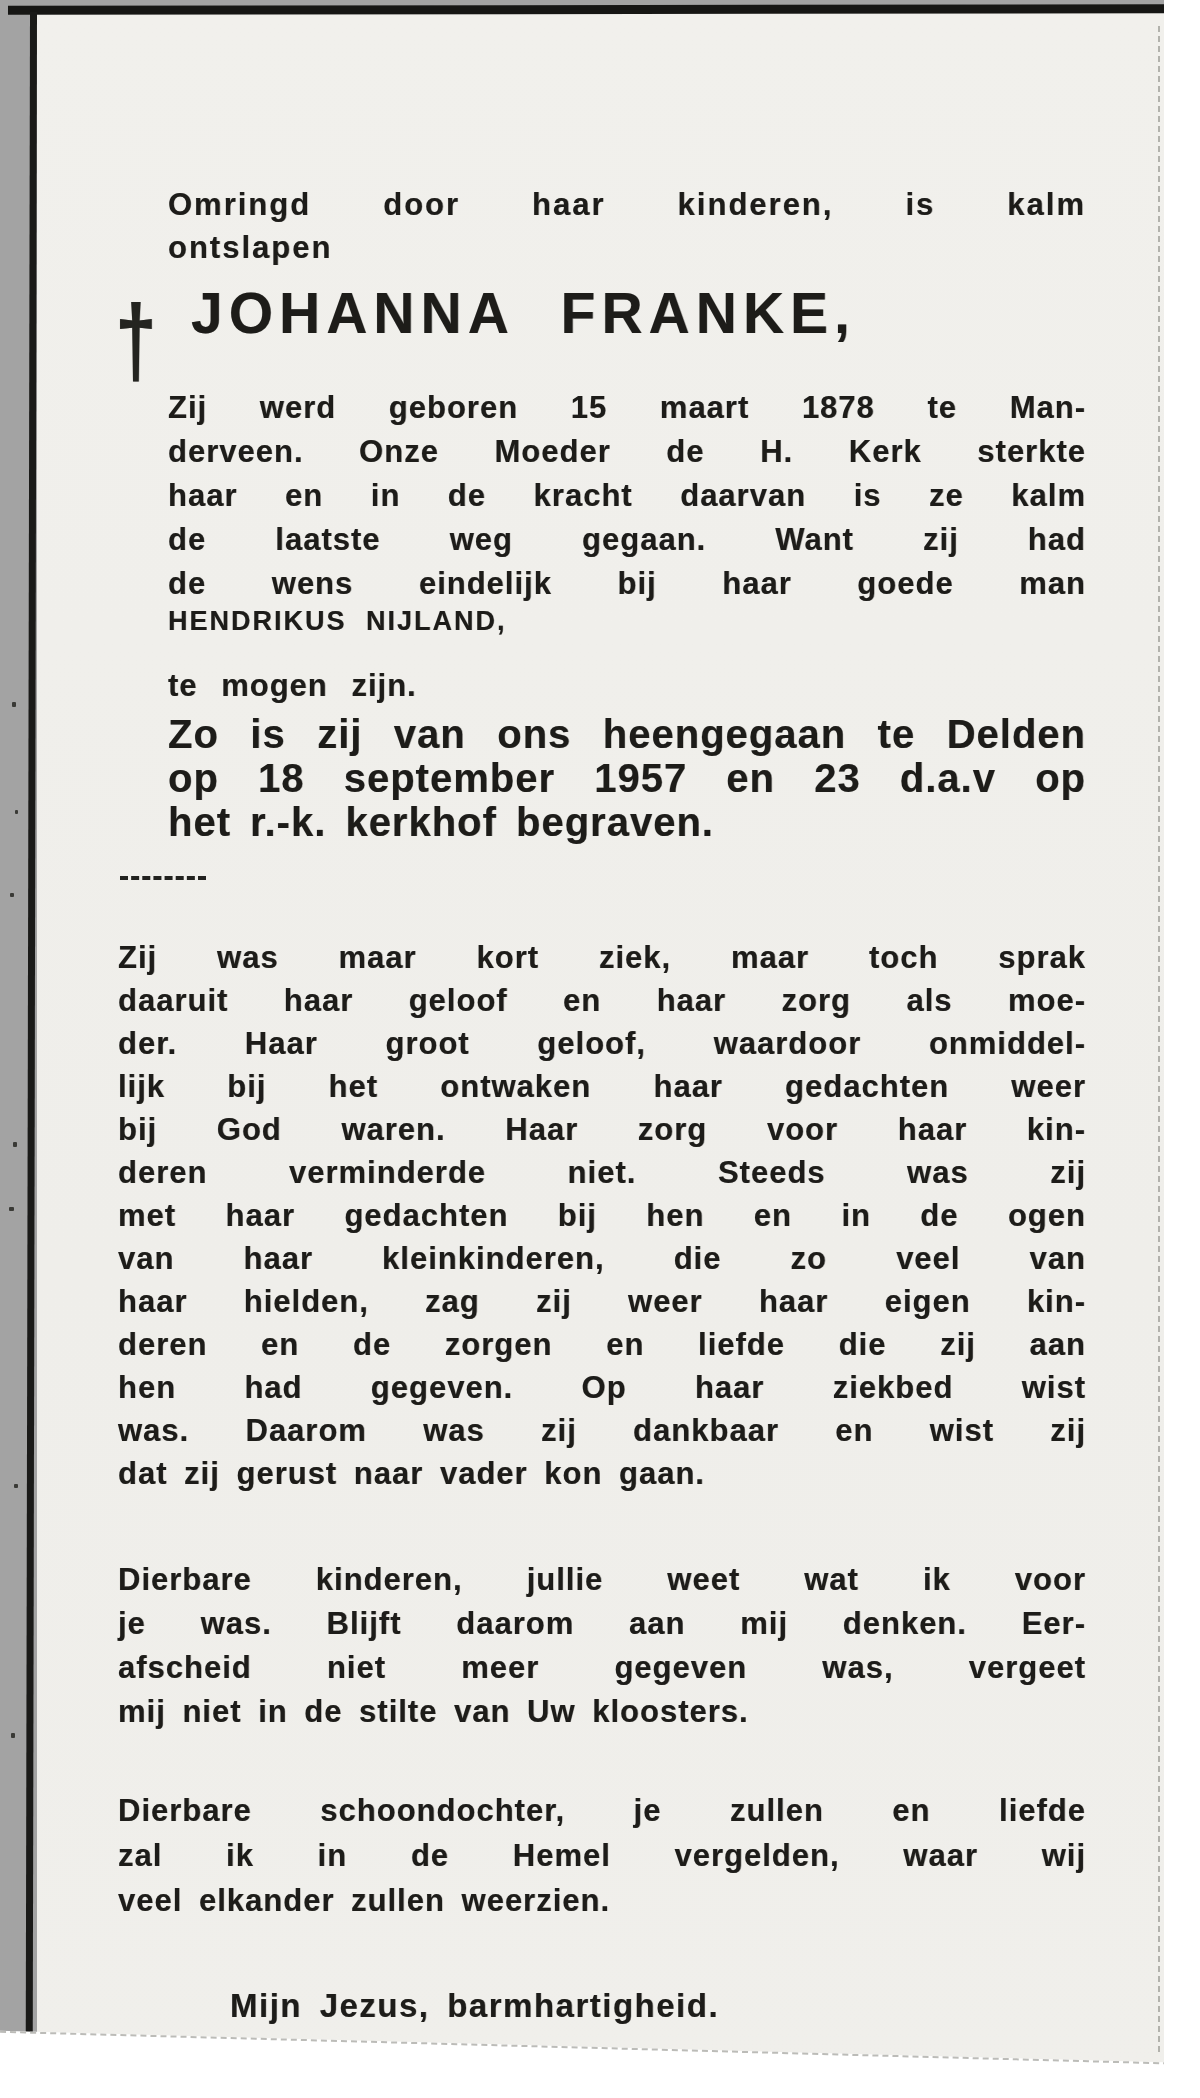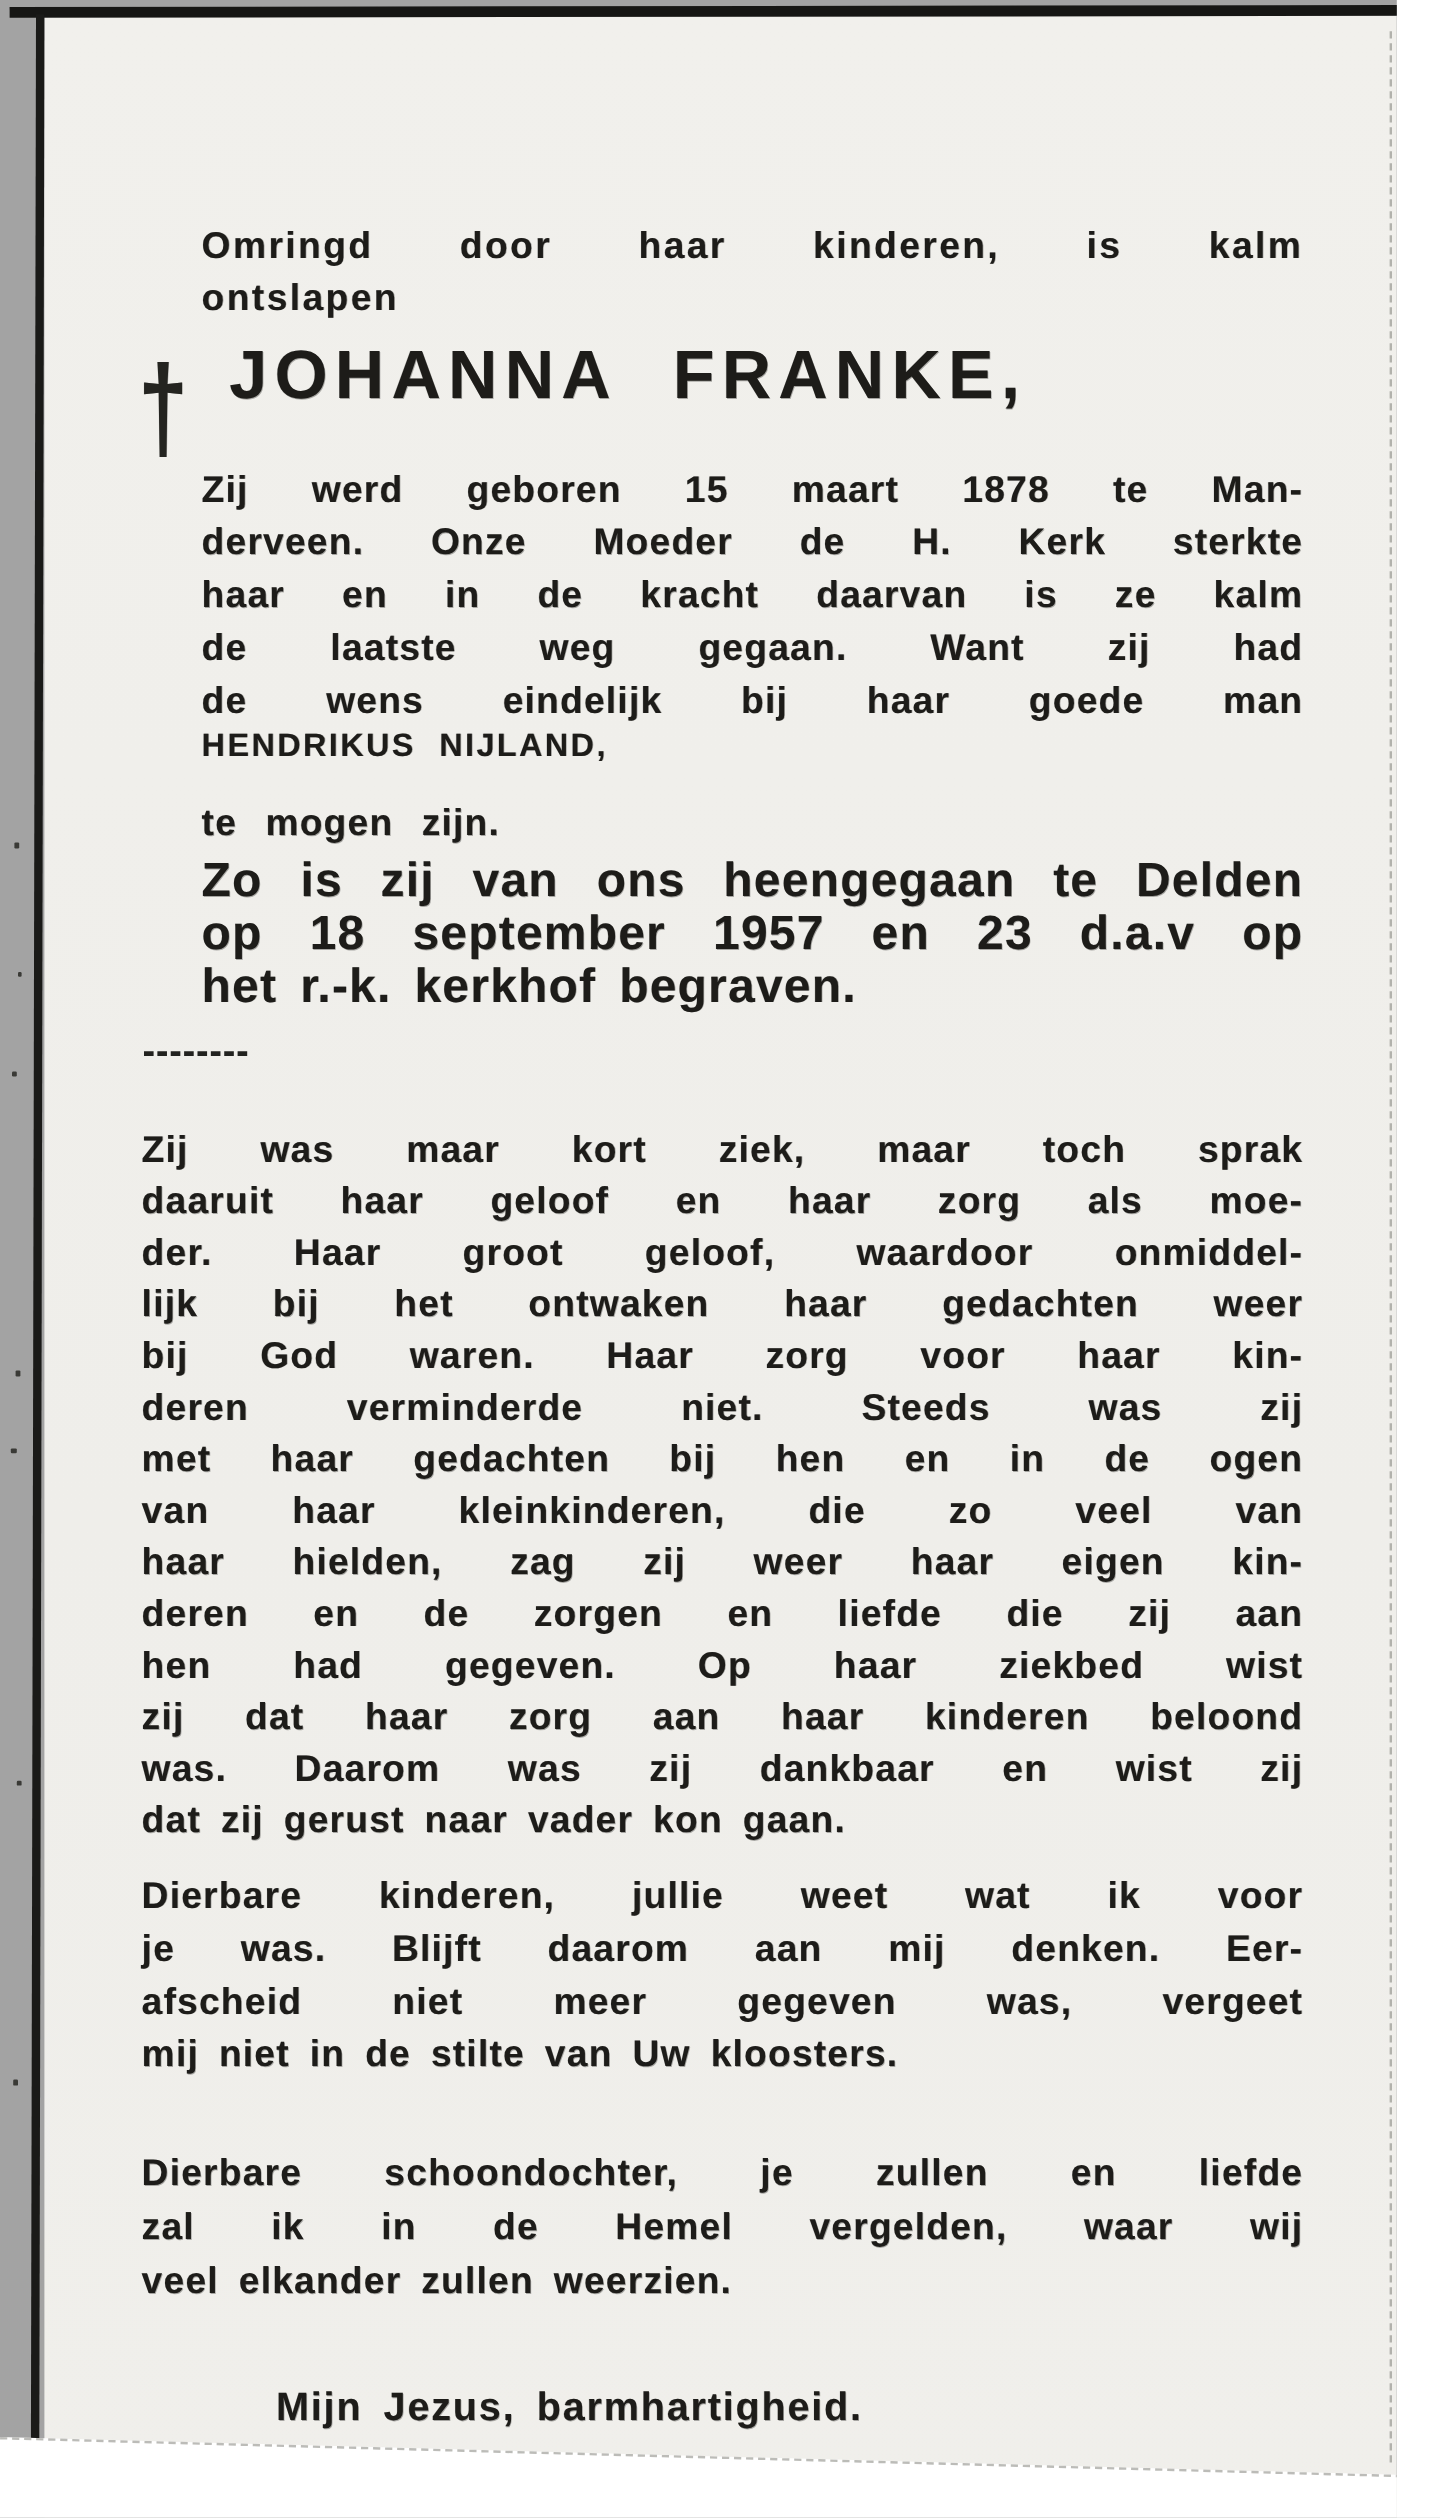--- a/index.html
+++ b/index.html
@@ -141,21 +141,20 @@
       <div class="line">daaruit haar geloof en haar zorg als moe-</div>
       <div class="line">der. Haar groot geloof, waardoor onmiddel-</div>
       <div class="line">lijk bij het ontwaken haar gedachten weer</div>
       <div class="line">bij God waren. Haar zorg voor haar kin-</div>
       <div class="line">deren verminderde niet. Steeds was zij</div>
       <div class="line">met haar gedachten bij hen en in de ogen</div>
       <div class="line">van haar kleinkinderen, die zo veel van</div>
       <div class="line">haar hielden, zag zij weer haar eigen kin-</div>
       <div class="line">deren en de zorgen en liefde die zij aan</div>
       <div class="line">hen had gegeven. Op haar ziekbed wist</div>
-      <div class="line">zij dat haar zorg aan haar kinderen beloond</div>
       <div class="line">was. Daarom was zij dankbaar en wist zij</div>
       <div class="line">dat zij gerust naar vader kon gaan.</div>
     </div>
 
   <div class="block para2 para ink">
       <div class="line">Dierbare kinderen, jullie weet wat ik voor</div>
       <div class="line">je was. Blijft daarom aan mij denken. Eer-</div>
       <div class="line">afscheid niet meer gegeven was, vergeet</div>
       <div class="line">mij niet in de stilte van Uw kloosters.</div>
     </div>

